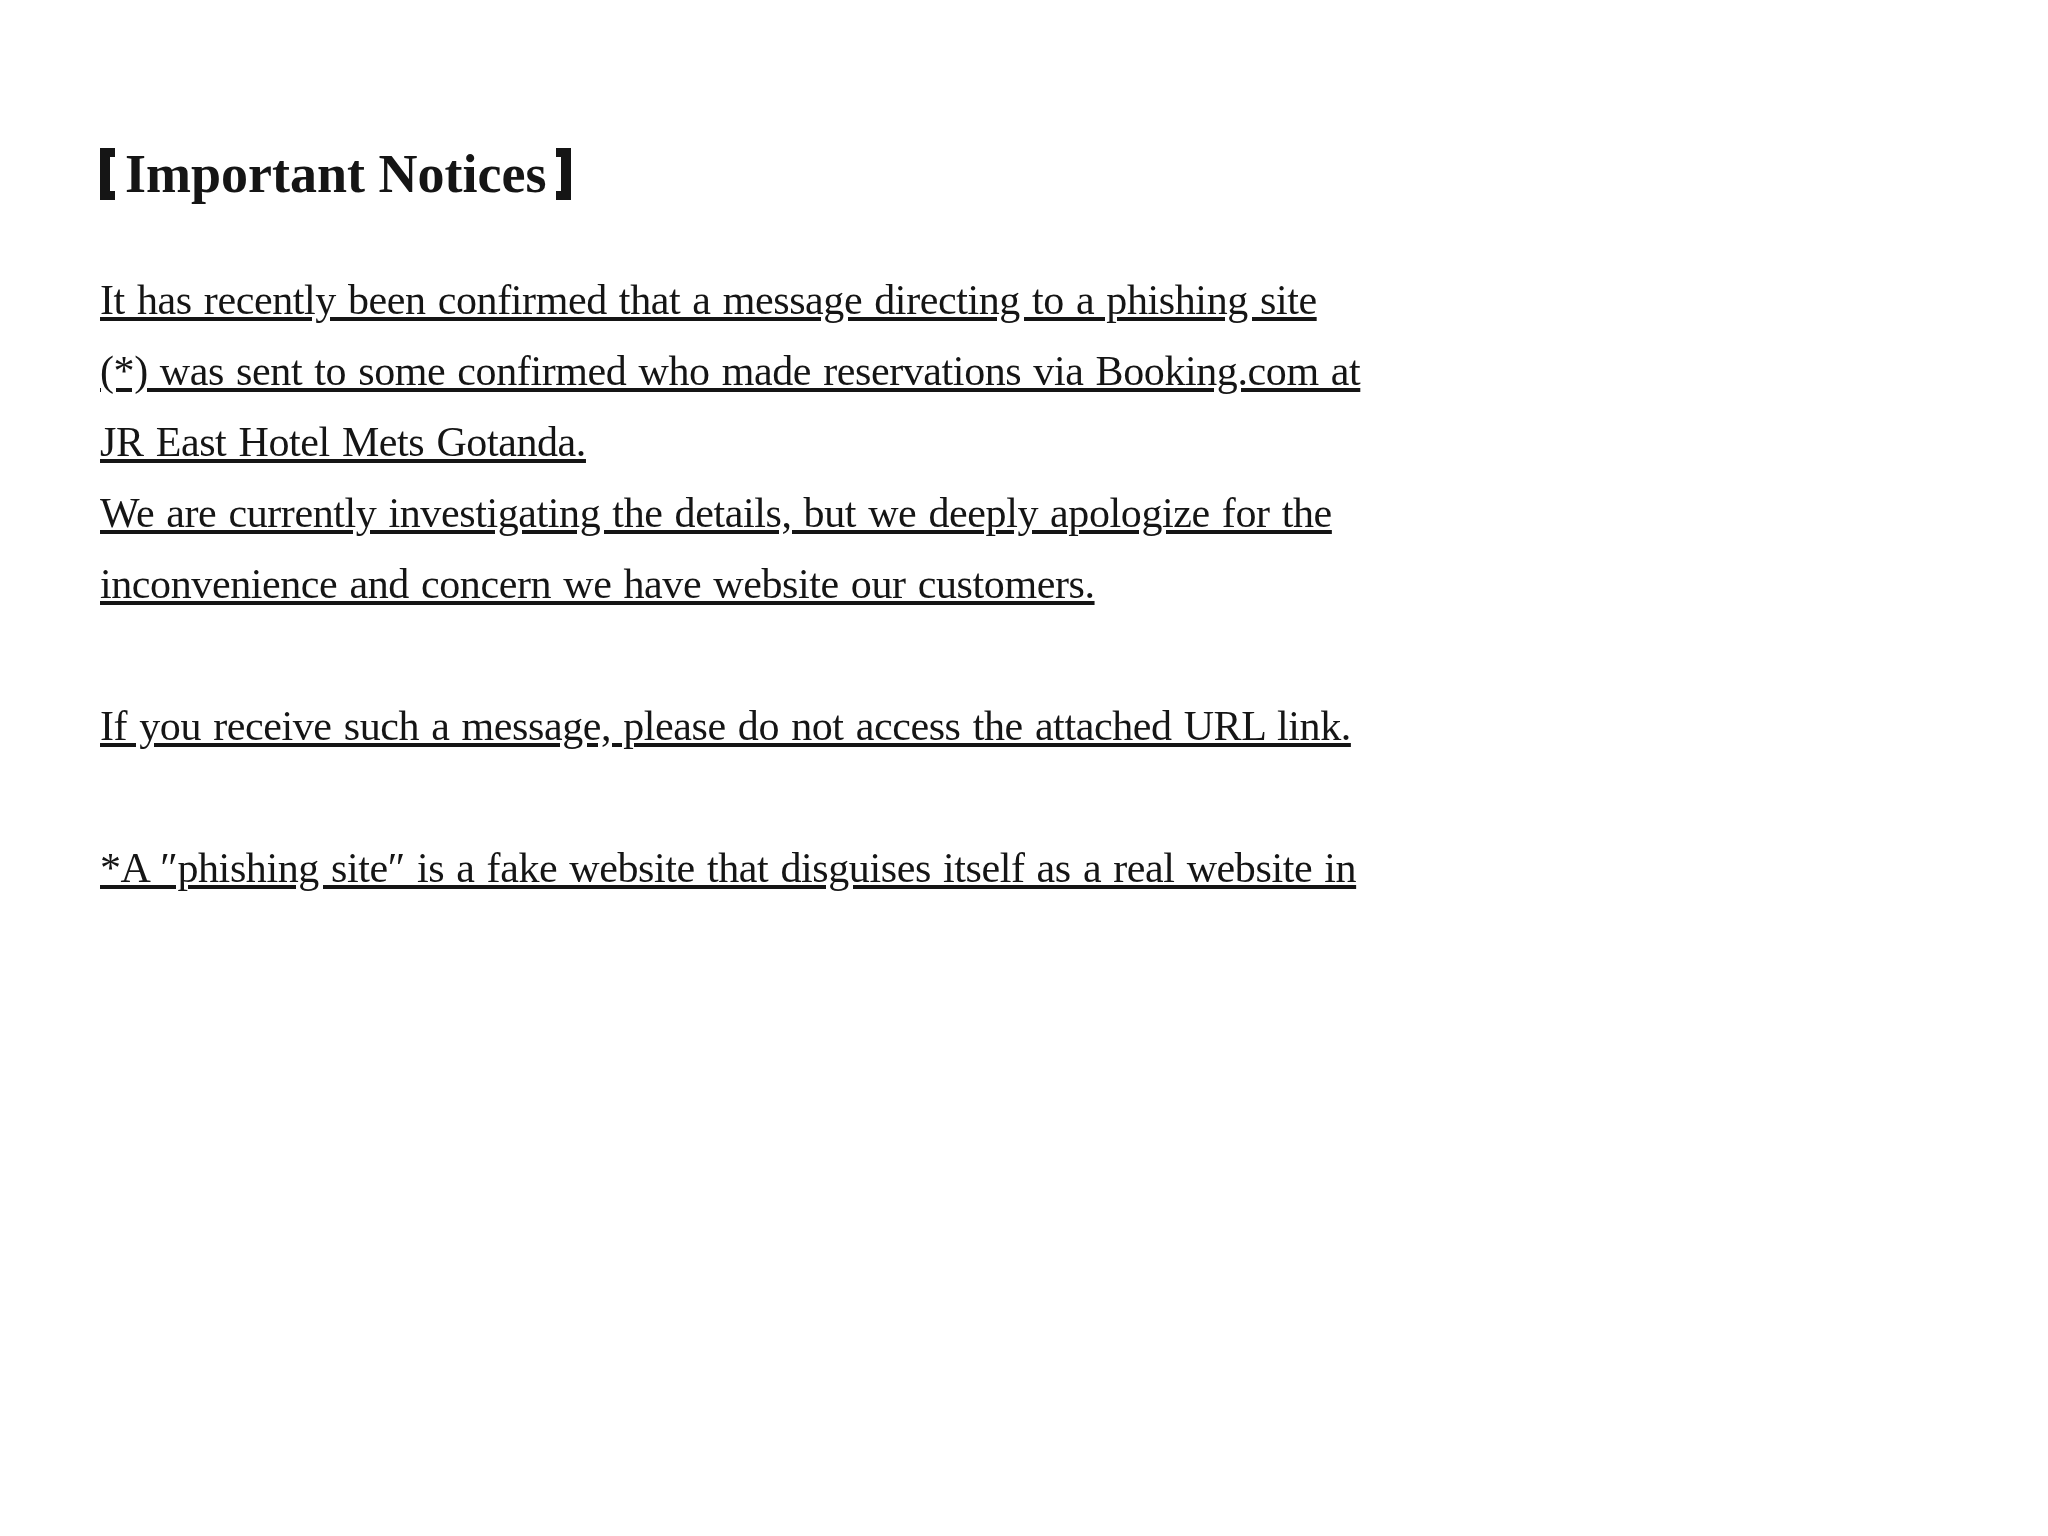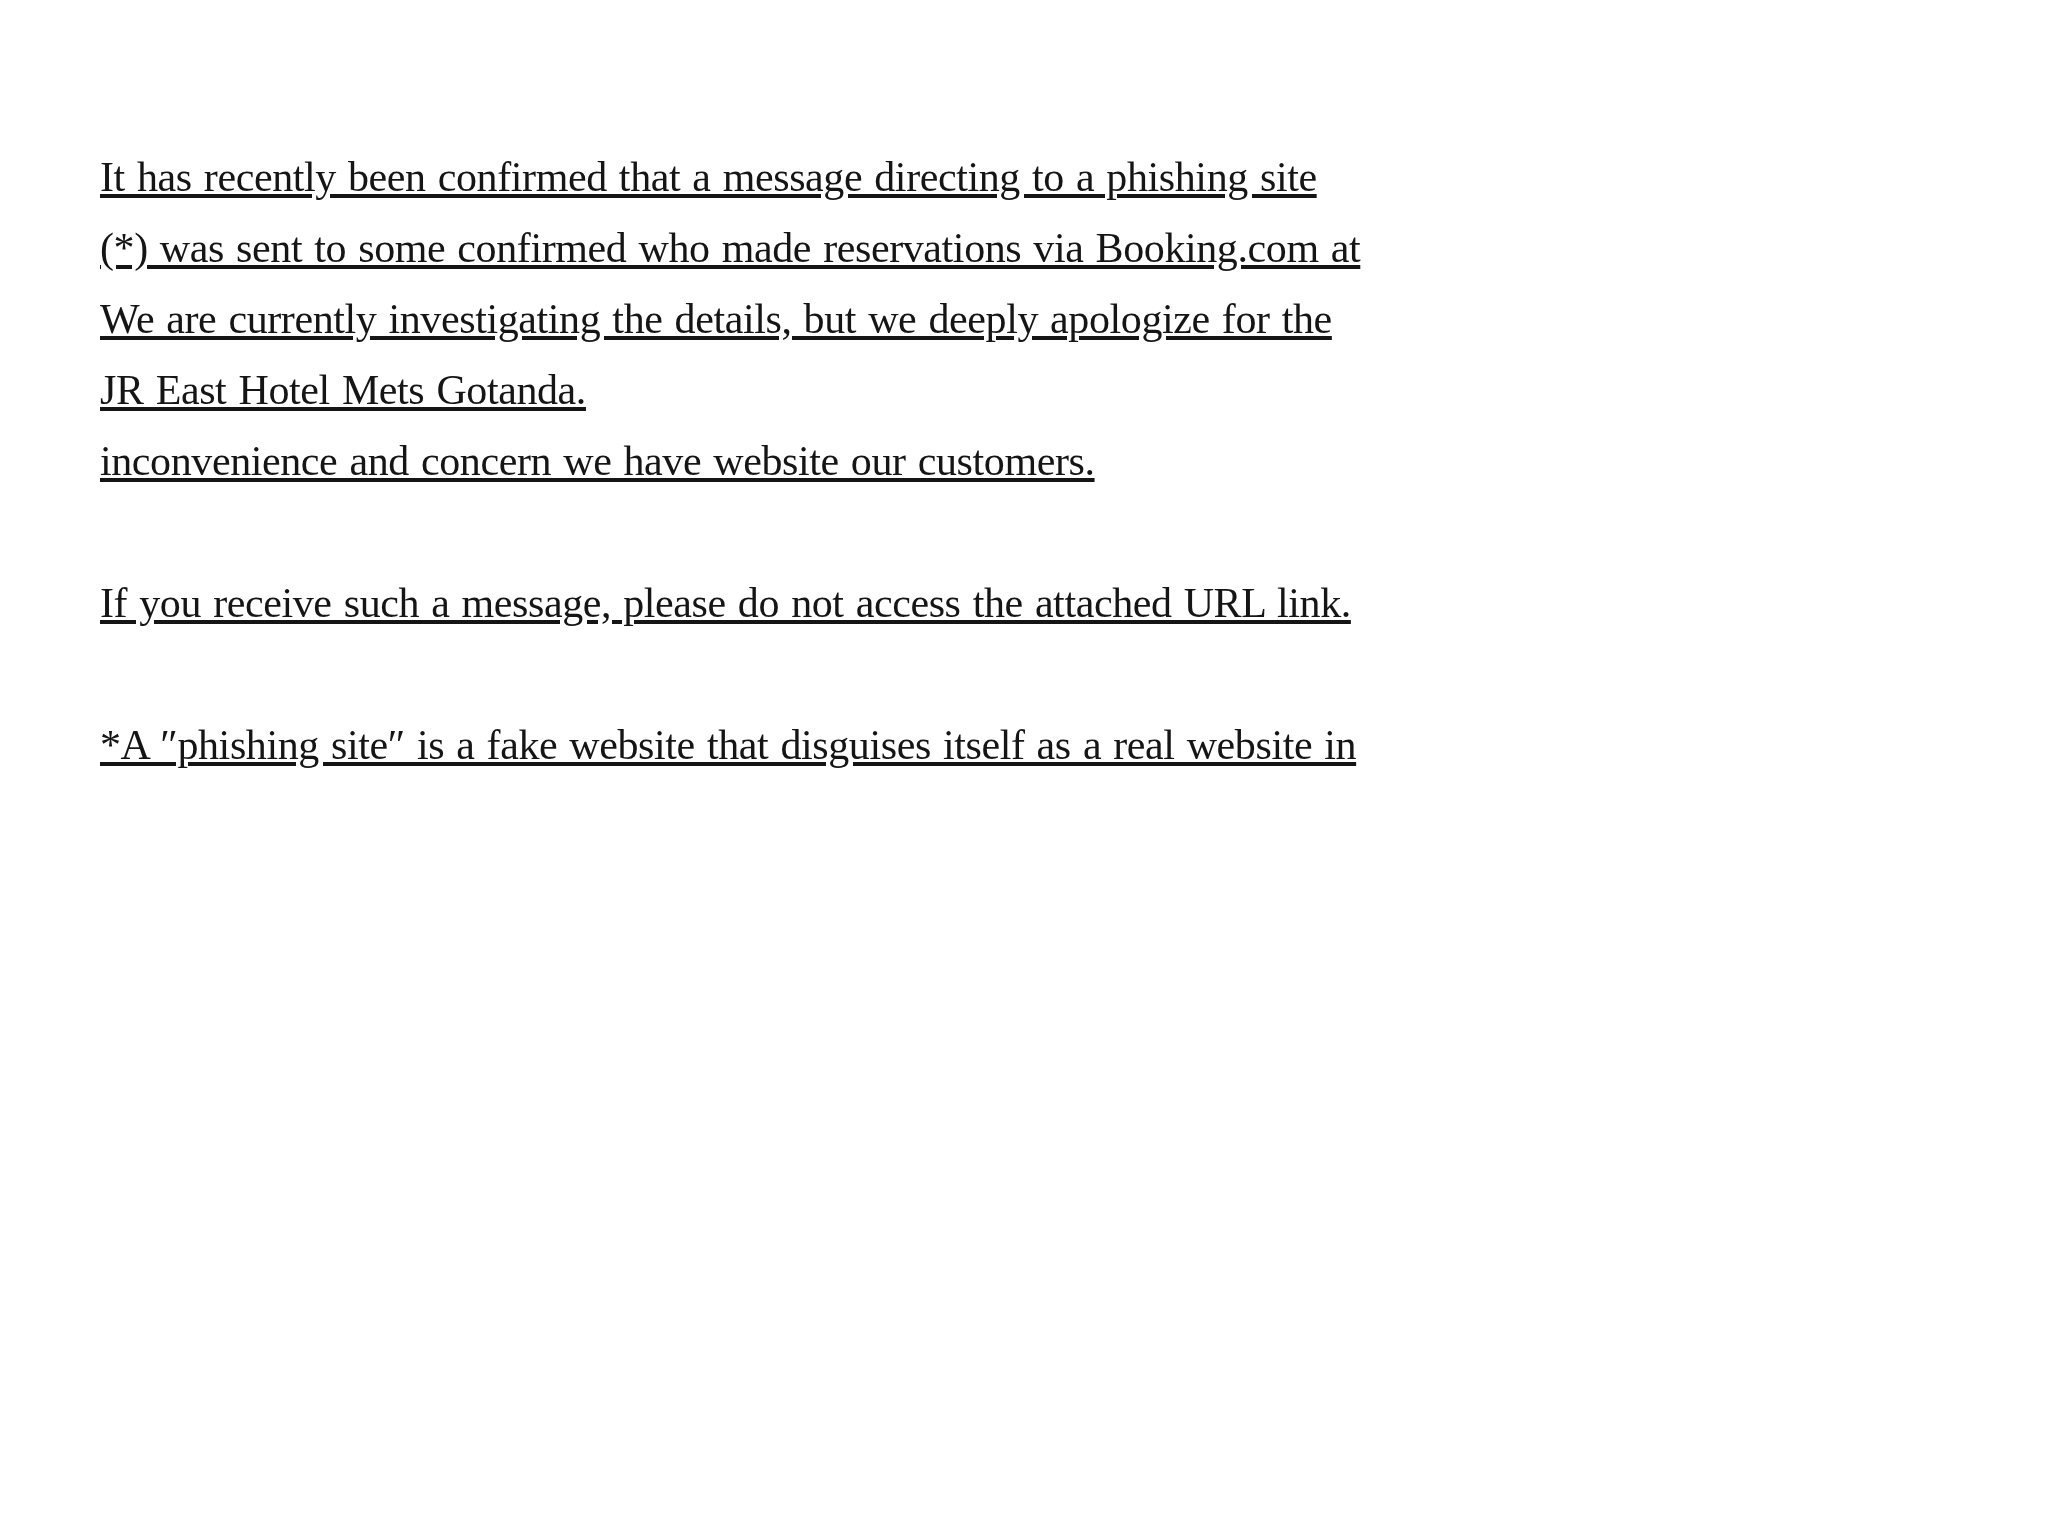--- a/index.html
+++ b/index.html
@@ -65,26 +65,31 @@
     letter-spacing: -0.4px;
     word-spacing: 2px;
     white-space: nowrap;
   }
 </style>
 </head>
 <body>
 
 <main class="doc">
 
+  <h1 class="title-row">
+    <span class="lb open"></span>
+    <span class="title-text">Important Notices</span>
+    <span class="lb close"></span>
+  </h1>
 
   <section class="block">
     <div class="line">It has recently been confirmed that a message directing to a phishing site</div>
     <div class="line">(*) was sent to some confirmed who made reservations via Booking.com at</div>
+    <div class="line">JR East Hotel Mets Gotanda.</div>
     <div class="line">We are currently investigating the details, but we deeply apologize for the</div>
-    <div class="line">JR East Hotel Mets Gotanda.</div>
     <div class="line">inconvenience and concern we have website our customers.</div>
   </section>
 
   <section class="block">
     <div class="line">If you receive such a message, please do not access the attached URL link.</div>
   </section>
 
   <section class="block">
     <div class="line">*A ″phishing site″ is a fake website that disguises itself as a real website in</div>
   </section>

